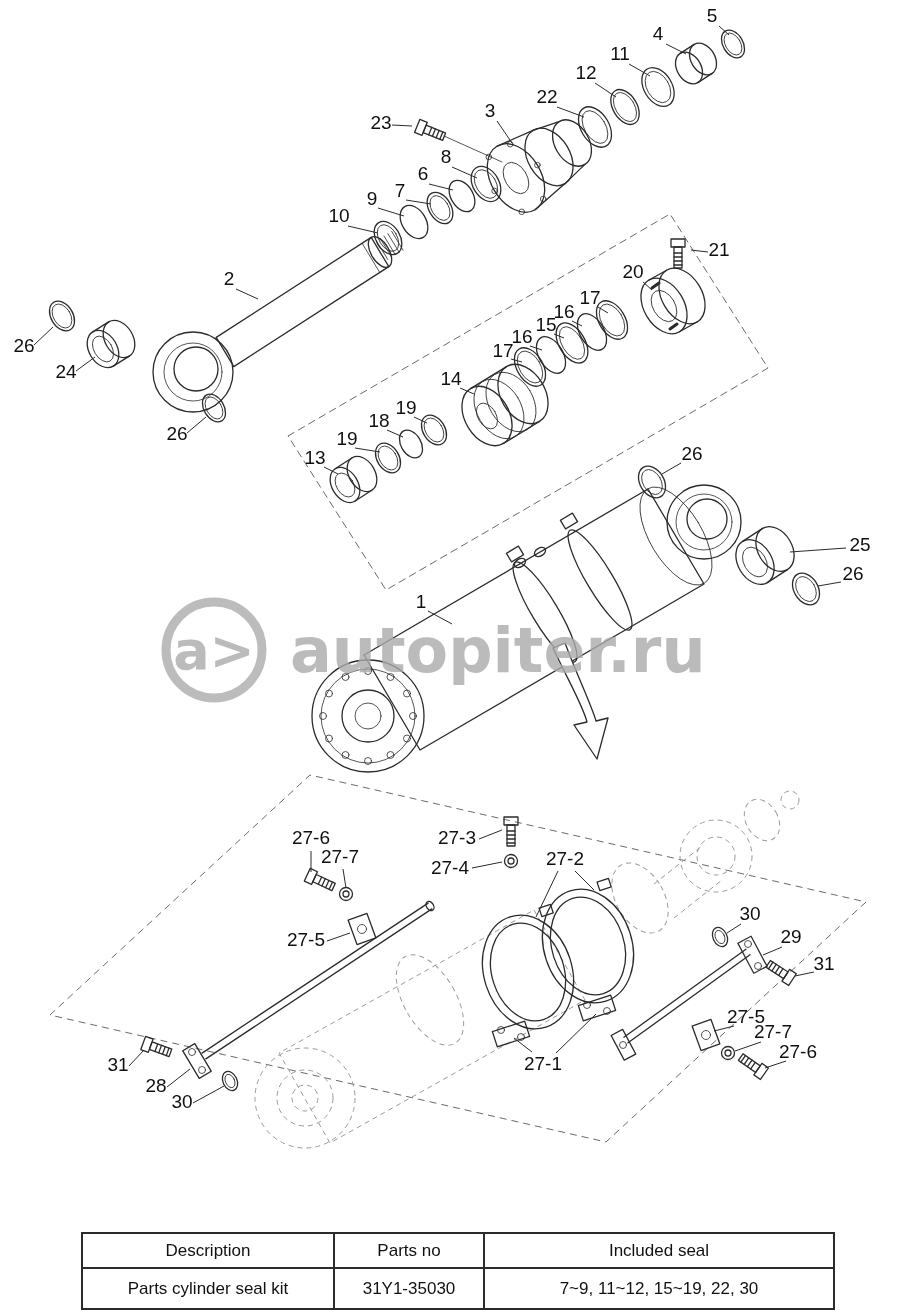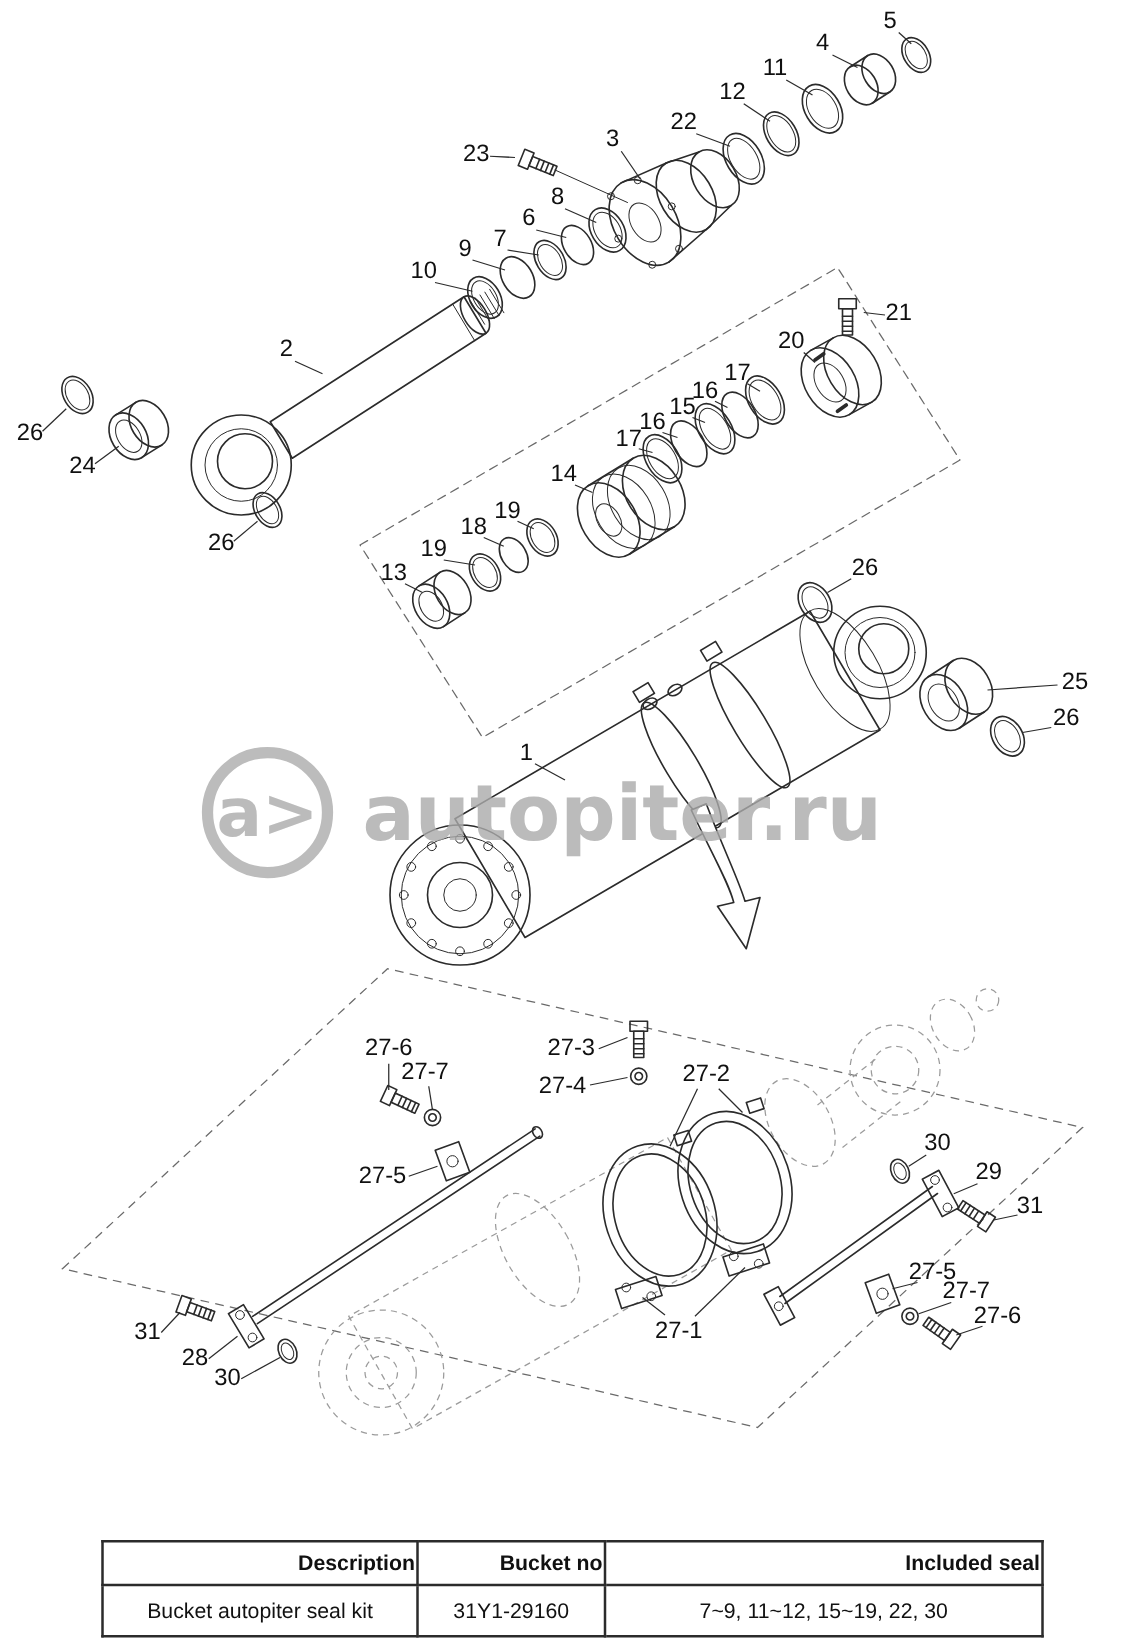--- a/index.html
+++ b/index.html
@@ -10,21 +10,21 @@
   .thin{stroke-width:0.8;}
   .ghost{stroke:#9b9b9b;stroke-width:1;fill:none;stroke-dasharray:5 4;}
   .dashed-frame{stroke:#6a6a6a;stroke-width:1;fill:none;stroke-dasharray:7 5;}
   .part-label{font-family:"Liberation Sans",sans-serif;font-size:19px;fill:#101010;text-anchor:middle;}
   .leader{stroke:#2b2b2b;stroke-width:1;}
   .watermark-text{font-family:"DejaVu Sans",sans-serif;font-weight:bold;fill:#ababab;opacity:0.8;}
   .wm-ring{stroke:#ababab;stroke-width:9;fill:none;opacity:0.8;}
   .parts-table{position:absolute;left:81px;top:1232px;width:752px;border-collapse:collapse;table-layout:fixed;}
   .parts-table th,.parts-table td{border:2px solid #2b2b2b;text-align:center;font-size:17px;color:#111;
         font-family:"Liberation Sans",sans-serif;background:#fff;}
-  .parts-table th{height:31px;font-weight:bold;text-align:right;}
+  .parts-table th{height:31px;font-weight:normal;}
   .parts-table td{height:37px;}
   .col-desc{width:252px;}.col-pno{width:150px;}.col-inc{width:350px;}
 </style>
 </head>
 <body>
 
 <div class="page">
   <svg class="diagram-svg" viewBox="0 0 913 1314" xmlns="http://www.w3.org/2000/svg">
     <defs>
       <g id="bolt-shape">
@@ -432,25 +432,25 @@
 
   <table class="parts-table">
     <colgroup>
         <col class="col-desc">
         <col class="col-pno">
         <col class="col-inc">
       </colgroup>
     <thead>
       <tr>
         <th>Description</th>
-        <th>Bucket no</th>
+        <th>Parts no</th>
         <th>Included seal</th>
       </tr>
     </thead>
     <tbody>
       <tr>
-        <td>Bucket autopiter seal kit</td>
-        <td>31Y1-29160</td>
+        <td>Parts cylinder seal kit</td>
+        <td>31Y1-35030</td>
         <td>7~9, 11~12, 15~19, 22, 30</td>
       </tr>
     </tbody>
   </table>
 </div>
 
 </body></html>

